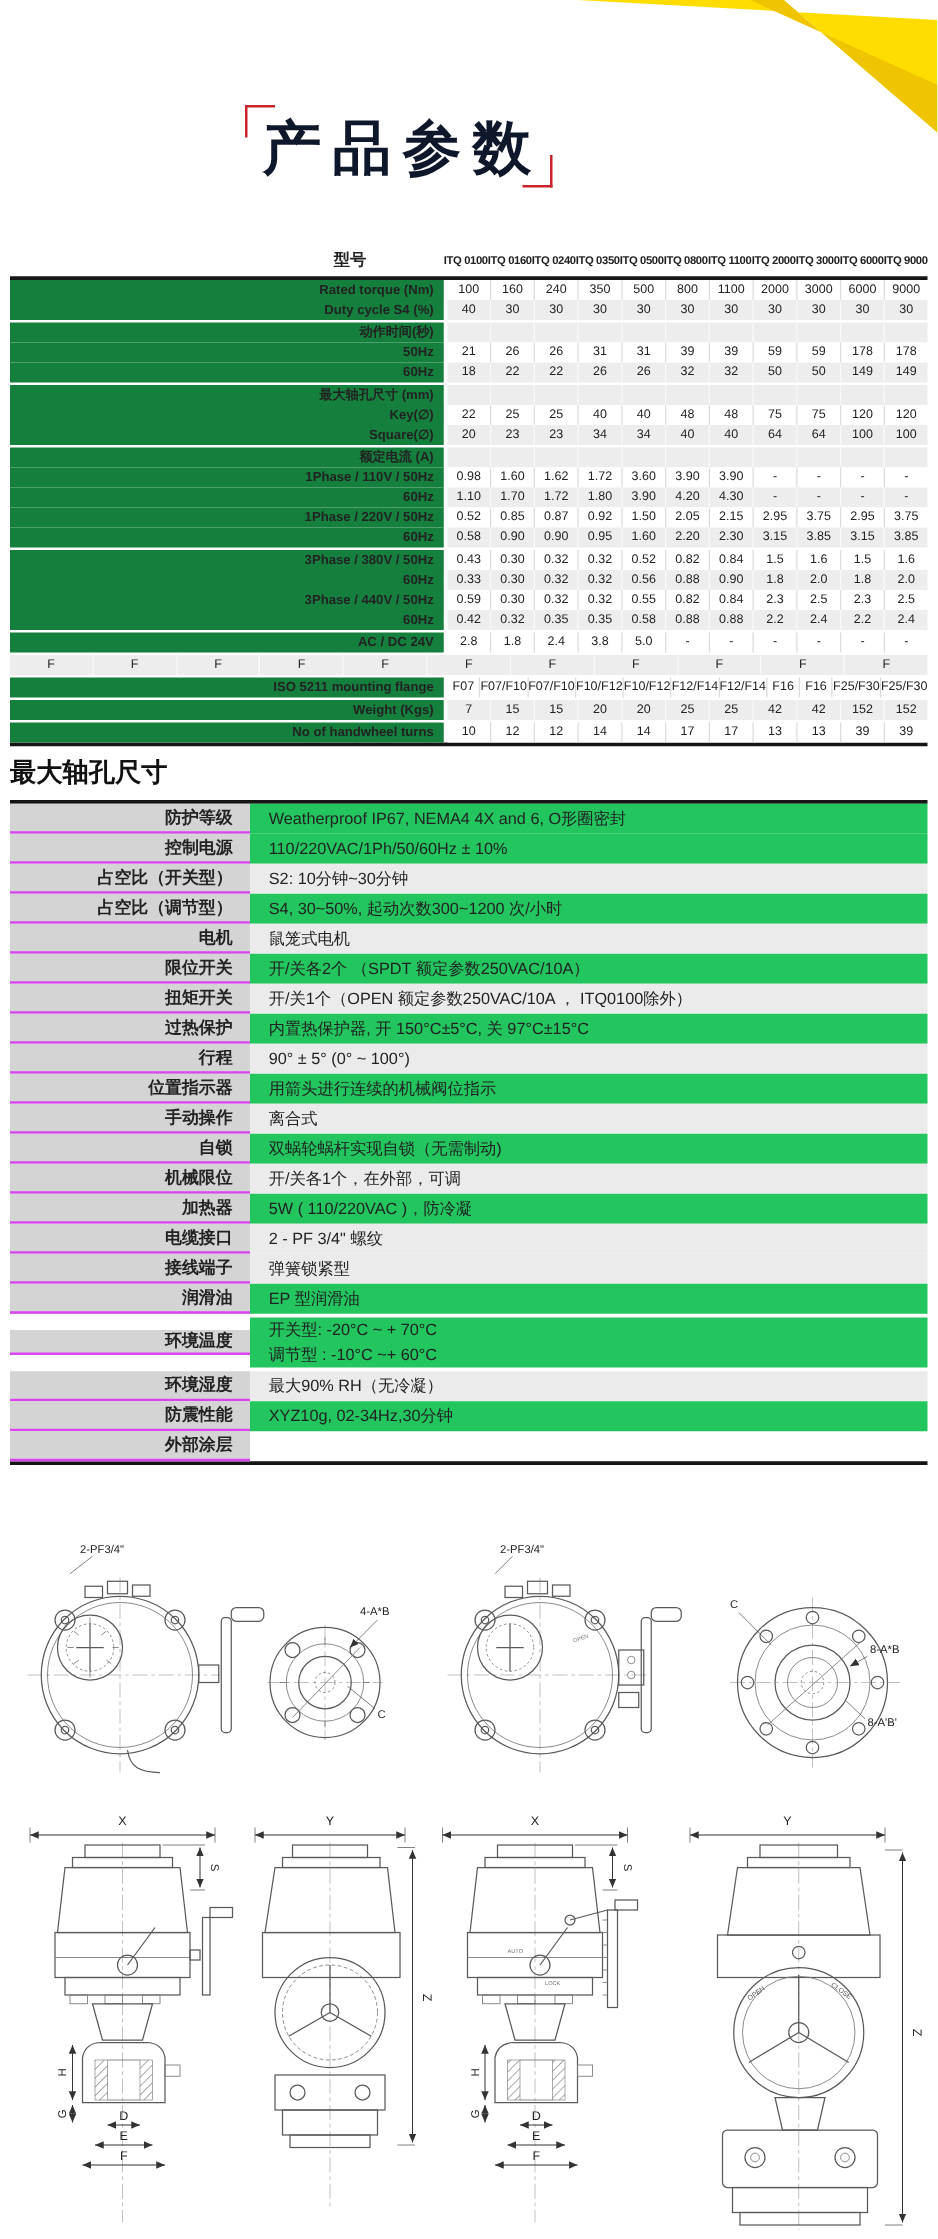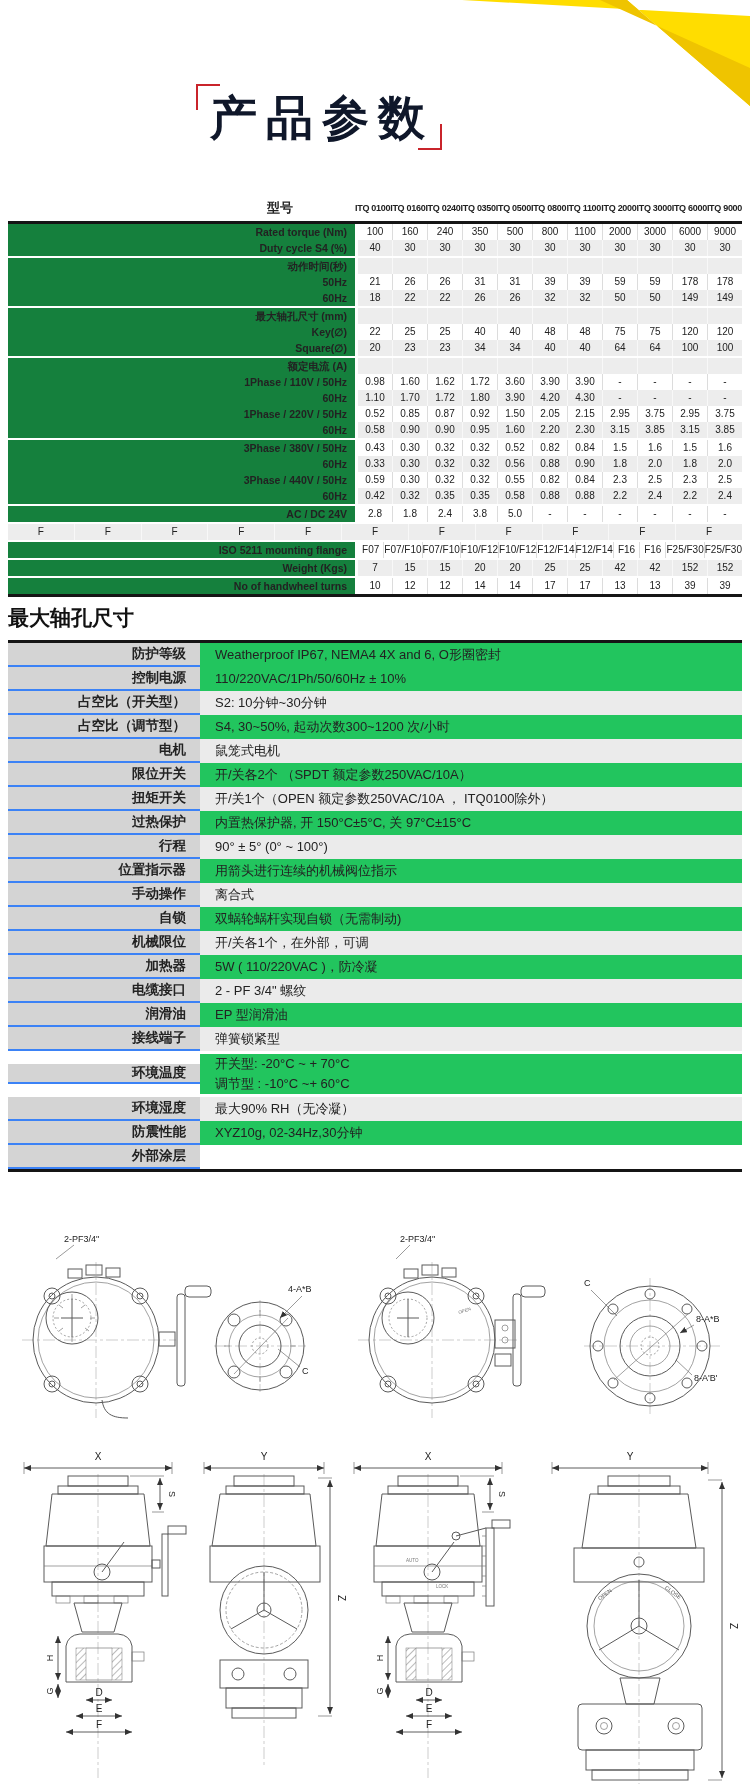--- a/index.html
+++ b/index.html
@@ -27,21 +27,21 @@
   .srow.w .scell{background:#fff;}
   .srow.g .scell{background:#ededed;}
   .srow.w .scell + .scell{border-left:1px solid #dcdcdc;}
   .srow.g .scell + .scell{border-left:1px solid #f8f8f8;}
   
   #tech-heading{position:absolute;left:8px;top:604px;margin:0;font-size:21px;font-weight:bold;color:#111;}
   #tech{position:absolute;left:8px;top:640px;width:734px;}
   .trow{display:flex;min-height:24px;}
   .trow .tlab{width:178px;background:#d4d4d4;font-weight:bold;font-size:13.5px;
               display:flex;align-items:center;justify-content:flex-end;padding-right:14px;
-              border-bottom:2px solid #3b82f6;}
+              border-bottom:2px solid #d946ef;}
   .trow .tval{flex:1;font-size:13px;display:flex;flex-direction:column;justify-content:center;
               padding-left:15px;line-height:1.55;}
   .trow.w .tval{background:#22c55e;}
   .trow.g .tval{background:#ebebeb;}
   
   #drawings{position:absolute;left:8px;top:1228px;}
   .ln{stroke:#5a5a5a;fill:none;stroke-width:1;}
   .lt{stroke:#7a7a7a;fill:none;stroke-width:.7;}
   .cl{stroke:#b8b8b8;stroke-dasharray:12 3 3 3;stroke-width:.7;fill:none;}
   .dim{stroke:#333;stroke-width:.8;fill:none;marker-start:url(#arr);marker-end:url(#arr);}
@@ -528,30 +528,30 @@
           <div class="tval">
             <span>5W ( 110/220VAC )，防冷凝</span>
           </div>
         </div>
         <div class="trow g">
           <div class="tlab">电缆接口</div>
           <div class="tval">
             <span>2 - PF 3/4" 螺纹</span>
           </div>
         </div>
+        <div class="trow g">
+          <div class="tlab">接线端子</div>
+          <div class="tval">
+            <span>弹簧锁紧型</span>
+          </div>
+        </div>
         <div class="trow w">
           <div class="tlab">润滑油</div>
           <div class="tval">
             <span>EP 型润滑油</span>
-          </div>
-        </div>
-        <div class="trow g">
-          <div class="tlab">接线端子</div>
-          <div class="tval">
-            <span>弹簧锁紧型</span>
           </div>
         </div>
         <div class="trow w" style="min-height: 46px; align-items: center;">
           <div class="tlab">环境温度</div>
           <div class="tval">
             <span>开关型: -20°C ~ + 70°C</span>
             <span>调节型 : -10°C ~+ 60°C</span>
           </div>
         </div>
         <div class="trow g">

